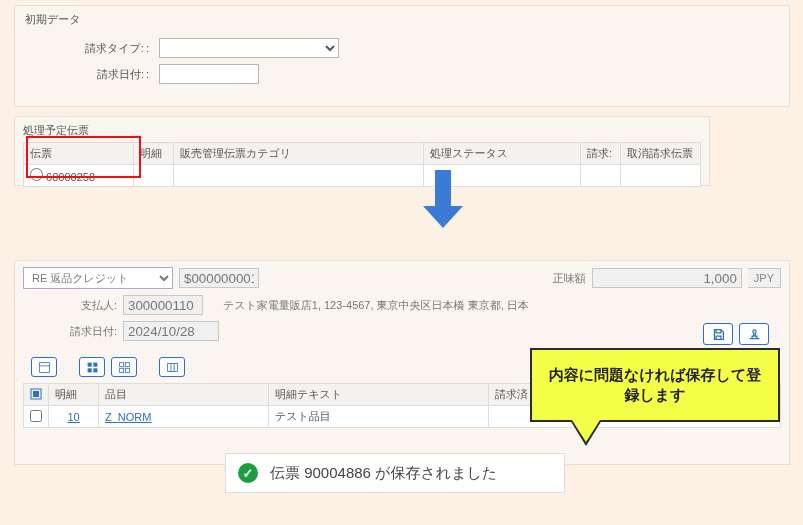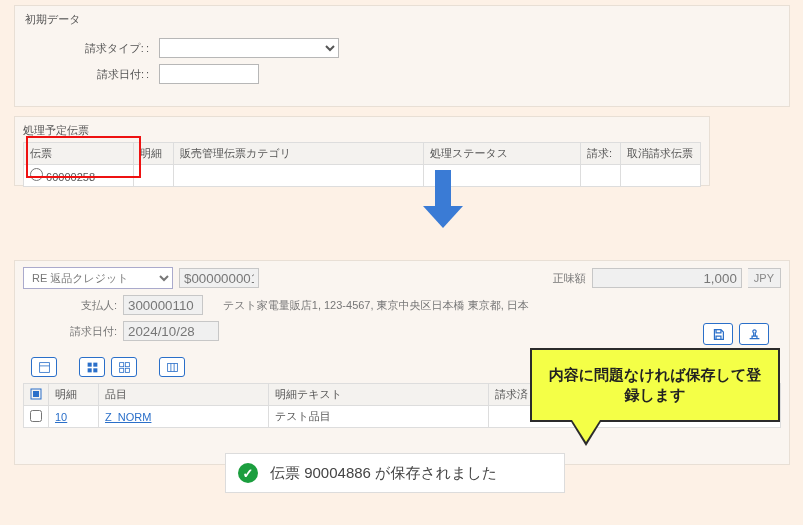--- a/index.html
+++ b/index.html
@@ -275,21 +275,21 @@
           </th>
           <th style="width:50px">明細</th>
           <th style="width:170px">品目</th>
           <th style="width:220px">明細テキスト</th>
           <th>請求済</th>
         </tr>
       </thead>
       <tbody>
         <tr>
           <td><input type="checkbox" class="chk" style=""></td>
-          <td style="text-align:left"><span class="link">10</span></td>
+          <td style="text-align:center"><span class="link">10</span></td>
           <td><span class="link">Z_NORM</span></td>
           <td>テスト品目</td>
           <td></td>
         </tr>
       </tbody>
     </table>
   </div>
 </div>
 
 <div class="callout">内容に問題なければ保存して登録します</div>

